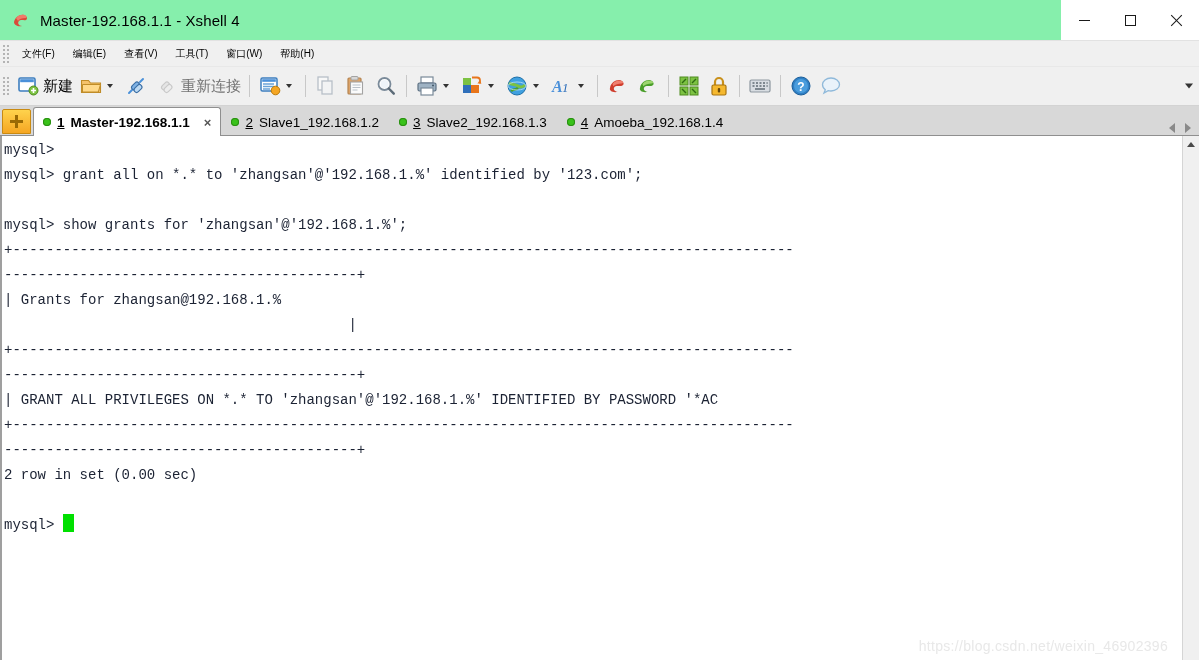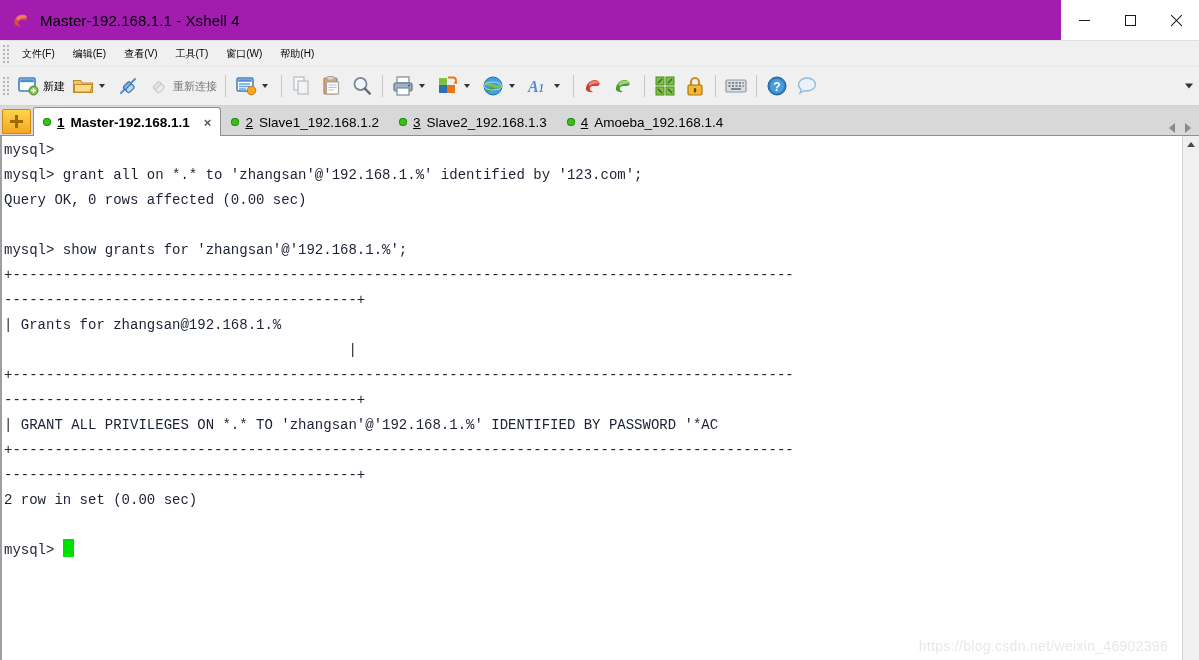--- a/index.html
+++ b/index.html
@@ -6,21 +6,21 @@
   html, body {
     width: 1199px; height: 660px;
     font-family: "Liberation Sans", sans-serif;
     background: #ffffff;
     overflow: hidden;
   }
   #app { width: 1199px; height: 660px; position: relative; display: flex; flex-direction: column; background: #f0f0f0; }
 
   
   .titlebar {
-    height: 40px; background: #a21caf; display: flex; align-items: center;
+    height: 40px; background: #86efac; display: flex; align-items: center;
     flex: 0 0 40px; position: relative;
   }
   .title-icon { width: 22px; height: 22px; margin-left: 10px; position: relative; flex: 0 0 22px; }
   .title-icon svg { display: block; }
   .title-text {
     margin-left: 8px; font-size: 15px; color: #000000; letter-spacing: 0.1px;
     white-space: nowrap;
   }
   .win-controls { margin-left: auto; display: flex; height: 40px; }
   .win-btn {
@@ -52,21 +52,21 @@
 
   
   .toolbar {
     height: 40px; flex: 0 0 40px; display: flex; align-items: center;
     background: #f0f0f0;
     border-top: 1px solid #e8e8e8;
     border-bottom: 1px solid #d3d3d3;
     position: relative;
   }
   .tb-item { display: flex; align-items: center; height: 30px; padding: 0 3px; border-radius: 2px; }
-  .tb-label { font-size: 11px; color: #000; margin-left: 3px; white-space: nowrap; }
+  .tb-label { font-size: 15px; color: #000; margin-left: 3px; white-space: nowrap; }
   .tb-caret { width: 0; height: 0; border-left: 3.5px solid transparent; border-right: 3.5px solid transparent;
               border-top: 4px solid #333; margin: 0 5px 0 4px; }
   .tb-sep { width: 1px; height: 22px; background: #c8c8c8; margin: 0 5px; flex: 0 0 1px; }
   .tb-overflow {
     position: absolute; right: 6px; top: 50%; transform: translateY(-50%);
     width: 0; height: 0; border-left: 4px solid transparent; border-right: 4px solid transparent;
     border-top: 5px solid #333;
   }
   .ico { width: 24px; height: 24px; display: block; }
 
@@ -432,21 +432,20 @@
       <i class="tb-arrow-l"></i>
       <i class="tb-arrow-r"></i>
     </div>
   </div>
 
   <div class="terminal-wrap">
     <i class="term-left-border"></i>
     <div class="terminal">
       <div class="term-line">mysql&gt;</div>
       <div class="term-line">mysql&gt; grant all on *.* to 'zhangsan'@'192.168.1.%' identified by '123.com';</div>
-      <div class="term-line">Query OK, 0 rows affected (0.00 sec)</div>
       <div class="term-line"></div>
       <div class="term-line">mysql&gt; show grants for 'zhangsan'@'192.168.1.%';</div>
       <div class="term-line">+---------------------------------------------------------------------------------------------</div>
       <div class="term-line">------------------------------------------+</div>
       <div class="term-line">| Grants for zhangsan@192.168.1.%</div>
       <div class="term-line">                                         |</div>
       <div class="term-line">+---------------------------------------------------------------------------------------------</div>
       <div class="term-line">------------------------------------------+</div>
       <div class="term-line">| GRANT ALL PRIVILEGES ON *.* TO 'zhangsan'@'192.168.1.%' IDENTIFIED BY PASSWORD '*AC</div>
       <div class="term-line">+---------------------------------------------------------------------------------------------</div>

